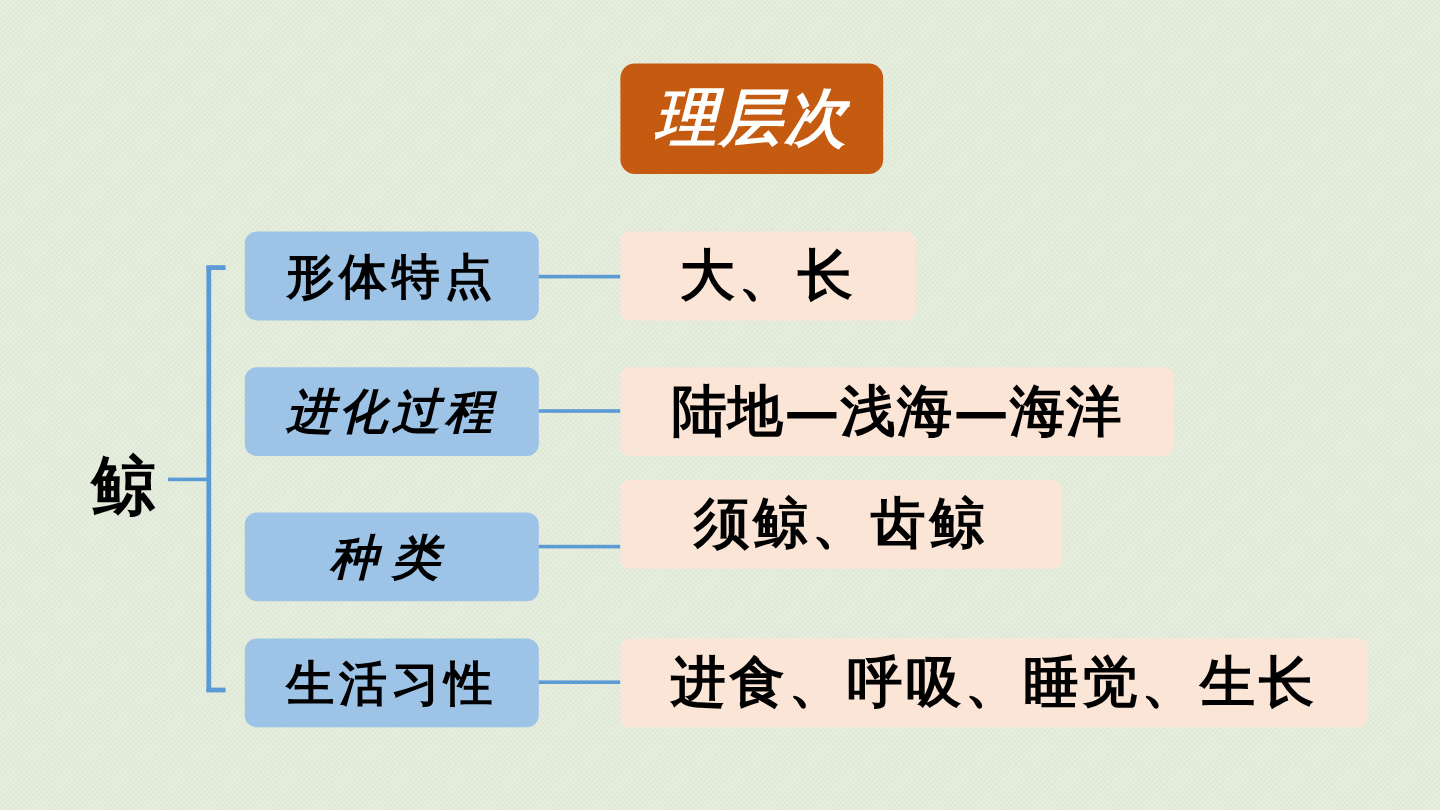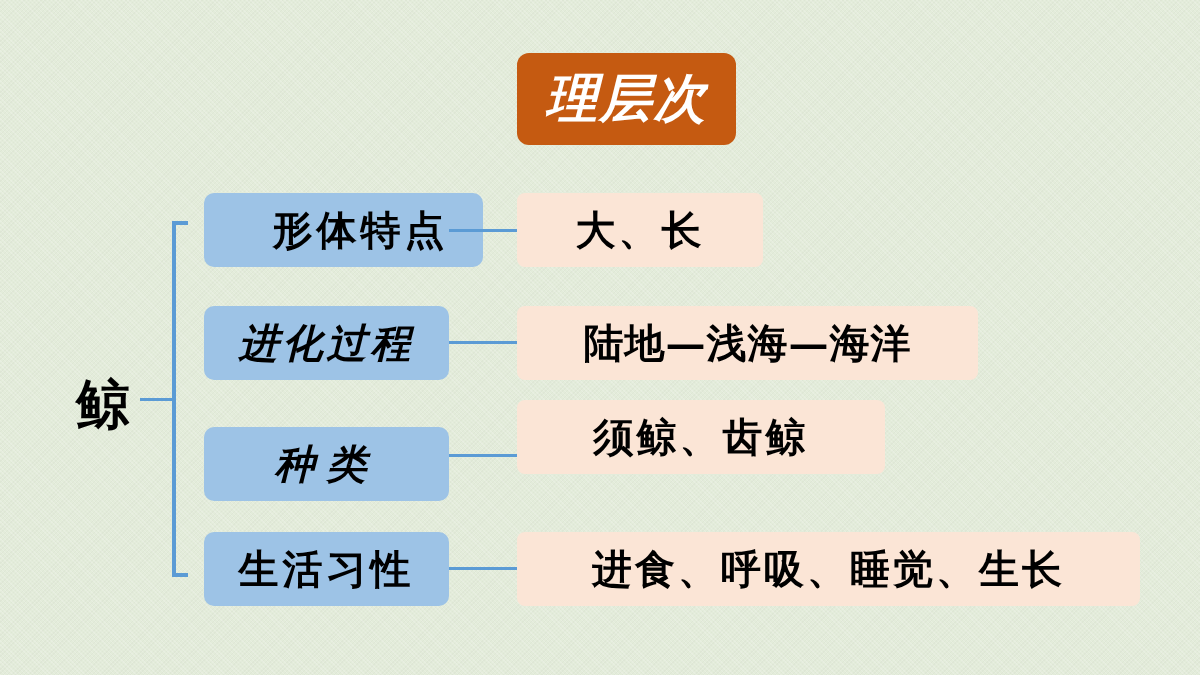--- a/index.html
+++ b/index.html
@@ -33,37 +33,37 @@
       position: absolute; left: 204px; width: 245px; height: 74px;
       background: #9dc3e6; border-radius: 10px;
       display: flex; align-items: center; justify-content: center;
       font-size: 40px; font-weight: bold; color: #000; letter-spacing: 4px;
     }
     .conn { position: absolute; left: 449px; width: 68px; height: 3px; background: #5b9bd5; }
     .val-box {
       position: absolute; left: 517px; height: 74px;
       background: #fbe5d6; border-radius: 8px;
       display: flex; align-items: center; justify-content: center;
-      font-size: 40px; font-weight: bold; color: #000; letter-spacing: 3px;
+      font-size: 46px; font-weight: bold; color: #000; letter-spacing: 3px;
       white-space: nowrap;
     }
   </style>
 </head>
 <body>
 
 <div class="title-box">理层次</div>
 
 <div class="root">鲸</div>
 
 <div class="line root-conn"></div>
 <div class="line bracket-v"></div>
 <div class="line bracket-top"></div>
 <div class="line bracket-bottom"></div>
 
-<div class="cat-box" style="top:193px;padding-left:34px;">形体特点</div>
+<div class="cat-box" style="top:193px;">形体特点</div>
 <div class="conn" style="top:229px;"></div>
 <div class="val-box" style="top:193px; width:246px;">大、长</div>
 
 <div class="cat-box" style="top:306px;font-style:italic;">进化过程</div>
 <div class="conn" style="top:341px;"></div>
 <div class="val-box" style="top:306px; width:461px; letter-spacing:1px;">陆地—浅海—海洋</div>
 
 <div class="cat-box" style="top:427px; letter-spacing:12px;font-style:italic;">种类</div>
 <div class="conn" style="top:454px;"></div>
 <div class="val-box" style="top:400px; width:368px;">须鲸、齿鲸</div>

